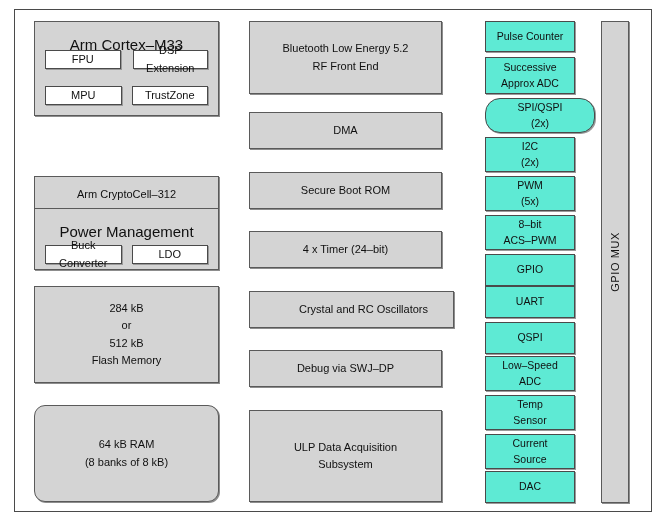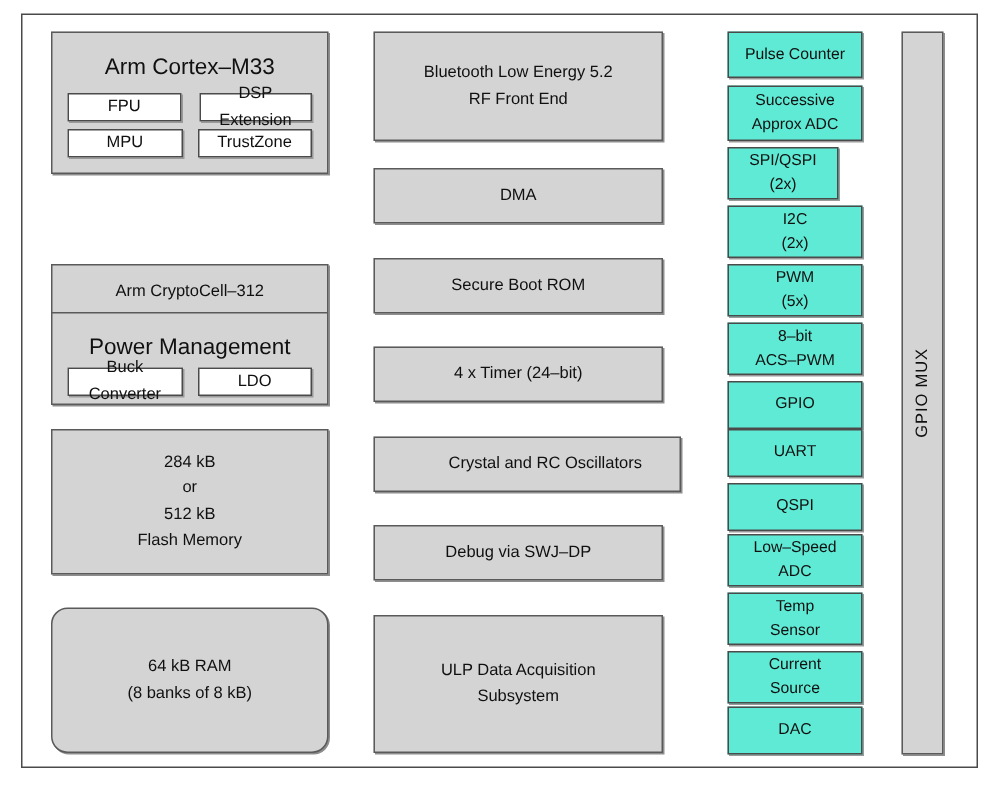--- a/index.html
+++ b/index.html
@@ -128,21 +128,21 @@
 </style>
 </head>
 <body>
 
 <div id="diagram-root">
 
   <div class="chip-frame"></div>
 
   <div class="blk group" style="left:34px; top:21px; width:185px; height:95px;">
     <div class="group-title">Arm Cortex–M33</div>
-    <div class="sub-row" style="top:40px;gap:12px;">
+    <div class="sub-row" style="top:28px;gap:12px;">
       <div class="sub">FPU</div>
       <div class="sub">DSP Extension</div>
     </div>
     <div class="sub-row" style="top:64px;">
       <div class="sub">MPU</div>
       <div class="sub">TrustZone</div>
     </div>
   </div>
 
   <div class="blk" style="left:34px; top:144px; width:185px; height:37px;margin-top:32px;">
@@ -201,21 +201,21 @@
 
   <div class="periph" style="left:485px; top:21px; width:90px; height:31px;">
     <span class="line">Pulse Counter</span>
   </div>
 
   <div class="periph" style="left:485px; top:57px; width:90px; height:37px;">
     <span class="line">Successive</span>
     <span class="line">Approx ADC</span>
   </div>
 
-  <div class="periph" style="left:485px; top:98px; width:74px; height:35px;">
+  <div class="periph" style="left:485px; top:98px; width:110px; height:35px;border-radius:15px;">
     <span class="line">SPI/QSPI</span>
     <span class="line">(2x)</span>
   </div>
 
   <div class="periph" style="left:485px; top:137px; width:90px; height:35px;">
     <span class="line">I2C</span>
     <span class="line">(2x)</span>
   </div>
 
   <div class="periph" style="left:485px; top:176px; width:90px; height:35px;">

